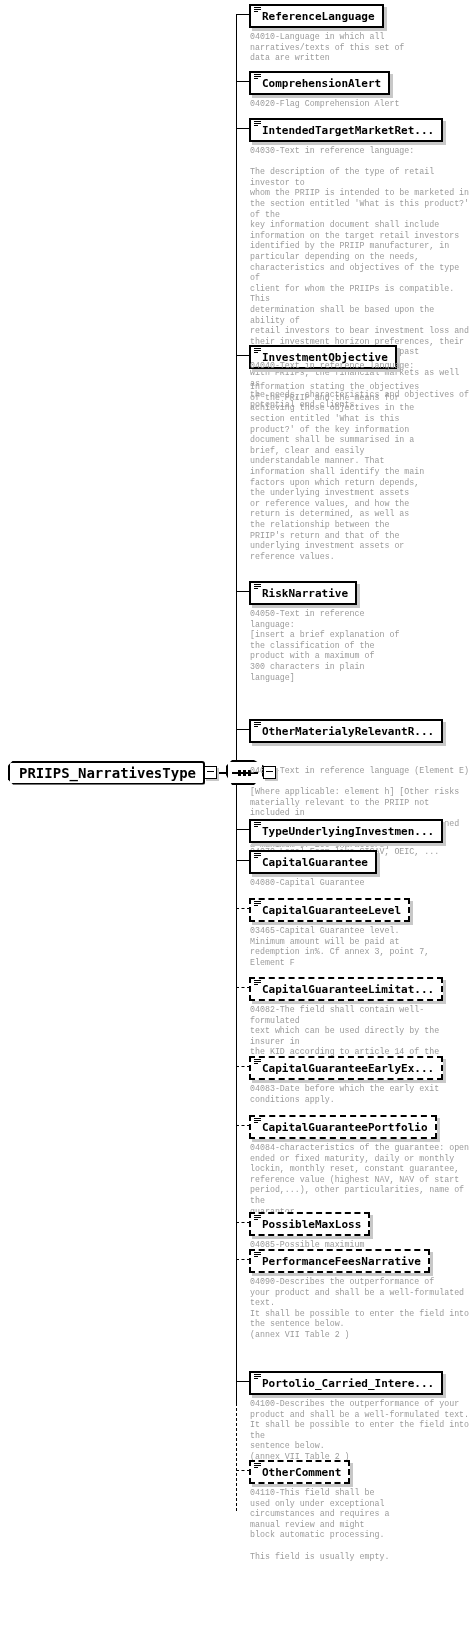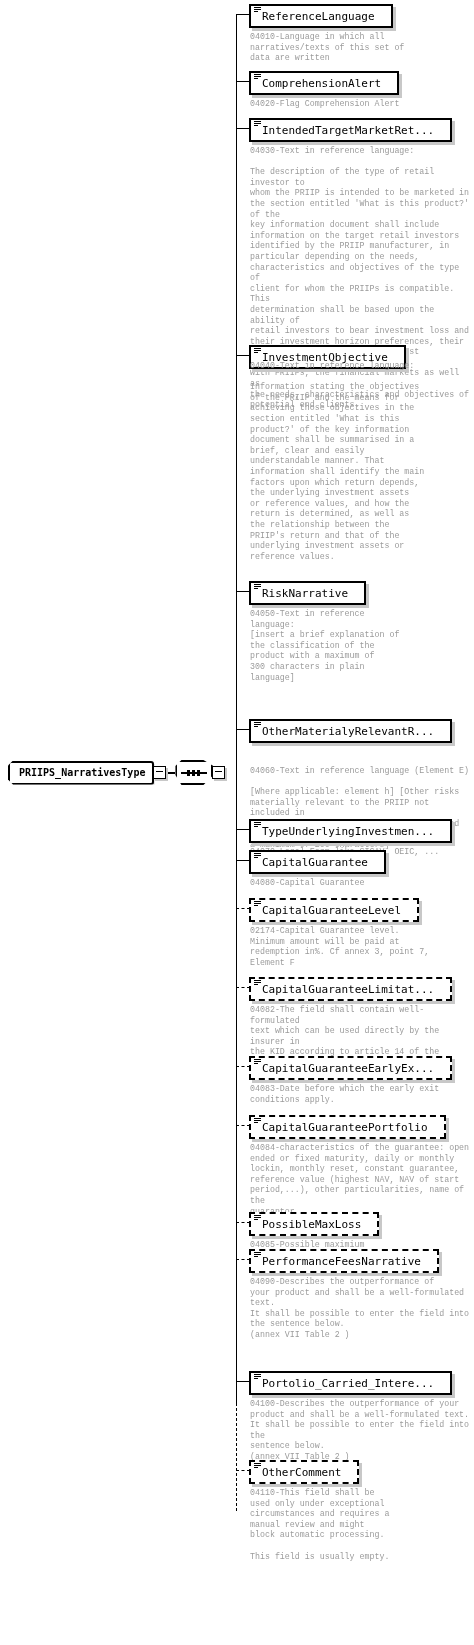--- a/index.html
+++ b/index.html
@@ -24,21 +24,21 @@
     align-items: center;
   }
   .type-box {
     position: relative;
     border: 2px solid #000;
     background: #fff;
     height: 20px;
     line-height: 20px;
     padding: 0 7px 0 9px;
     font-family: "DejaVu Sans Mono", monospace;
-    font-size: 10px;
+    font-size: 14px;
     font-weight: bold;
     color: #000;
     letter-spacing: 0px;
     white-space: nowrap;
     border-radius: 3px;
     box-shadow: 3px 3px 0 0 #c8c8c8;
     clip-path: polygon(5px 0,100% 0,100% 100%,5px 100%,0 calc(100% - 5px),0 5px);
   }
   .collapse-box {
     width: 11px;
@@ -133,24 +133,24 @@
     border-top: 1.5px dashed #000;
   }
   .elem-box {
     position: absolute;
     left: 13px;
     top: 0;
     border: 2px solid #000;
     background: #fff;
     height: 20px;
     line-height: 21px;
-    padding: 0 16px 0 11px;
+    padding: 0 7px 0 11px;
     font-family: "DejaVu Sans Mono", monospace;
     font-size: 11px;
-    font-weight: normal;
+    font-weight: bold;
     color: #000;
     white-space: nowrap;
     box-shadow: 3px 3px 0 0 #c8c8c8;
   }
   .node.optional .elem-box {
     border: 2px dashed #000;
   }
   .elem-box .lines-icon {
     position: absolute;
     left: 3px;
@@ -319,21 +319,21 @@
     </div>
     <div class="annotation" style="top: 878px;">04080-Capital Guarantee</div>
     <div class="node optional" style="top: 898px;">
       <div class="stub"></div>
       <div class="elem-box"><span class="lines-icon">
           <i></i>
           <i></i>
           <i></i>
         </span><span>CapitalGuaranteeLevel</span></div>
     </div>
-    <div class="annotation" style="top: 926px;">02174-Capital Guarantee level.
+    <div class="annotation" style="top: 926px;">03465-Capital Guarantee level.
 Minimum amount will be paid at
 redemption in%. Cf annex 3, point 7,
 Element F</div>
     <div class="node optional" style="top: 977px;">
       <div class="stub"></div>
       <div class="elem-box"><span class="lines-icon">
           <i></i>
           <i></i>
           <i></i>
         </span><span>CapitalGuaranteeLimitat...</span></div>

